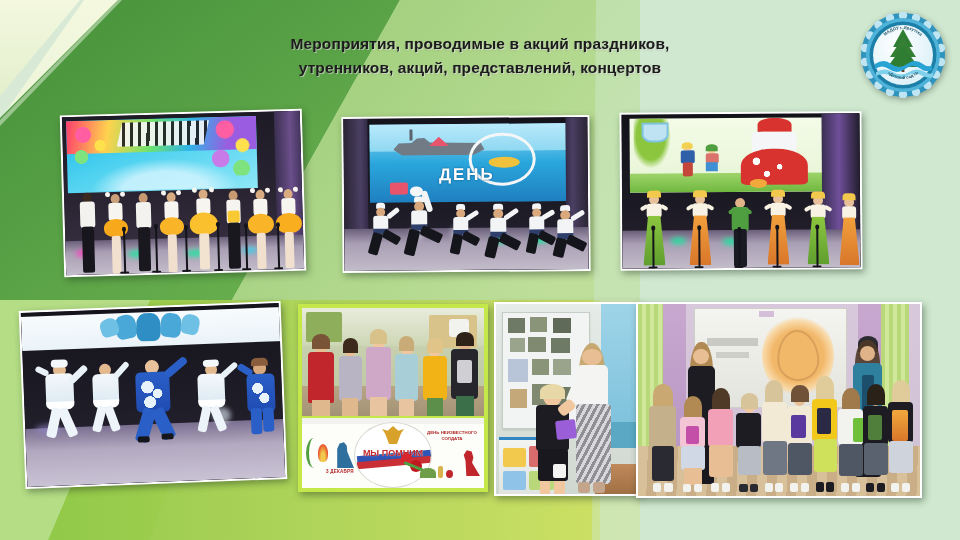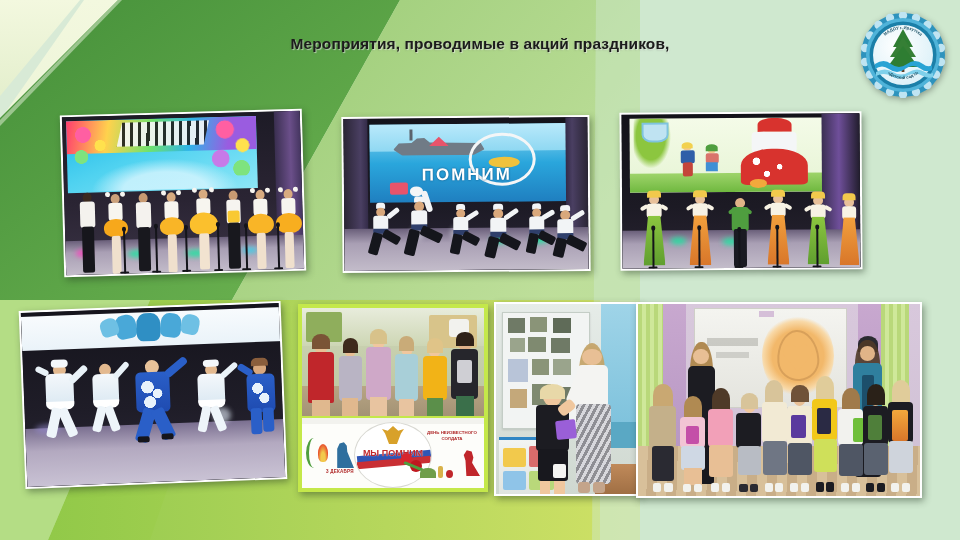--- a/index.html
+++ b/index.html
@@ -121,20 +121,21 @@
     <polygon points="0,300 232,300 150,540 0,540" fill="#b9e08f" opacity=".75"></polygon>
     <polygon points="150,300 640,300 640,540 48,540" fill="url(#gLime)" opacity=".9"></polygon>
     <polygon points="0,300 150,300 48,540 0,540" fill="#a9d96f" opacity=".55"></polygon>
     <polygon points="600,300 640,300 640,540 600,540" fill="#cfe8cf" opacity=".5"></polygon>
     <polygon points="596,0 640,0 640,540 592,540" fill="#cfe8cf" opacity=".45"></polygon>
   </svg>
 </div>
 
 <div class="title">
   <span>Мероприятия, проводимые в акций праздников,</span>
+  <span>утренников, акций, представлений, концертов</span>
 </div>
 
 <div class="logo">
   <svg viewBox="0 0 86 86" xmlns="http://www.w3.org/2000/svg">
     <defs>
       <radialGradient id="lgBg" cx="0.4" cy="0.35" r="0.8">
         <stop offset="0" stop-color="#ffffff"></stop>
         <stop offset="1" stop-color="#d6eef7"></stop>
       </radialGradient>
     </defs>
@@ -270,21 +271,21 @@
 <div class="photo" style="left:342px; top:116px; width:248px; height:156px; transform:rotate(-0.5deg);">
   <div class="inner">
     <div class="stage-bg" style="background:linear-gradient(#14131b,#1d1b26 60%,#2c2738)"></div>
     <div class="screen" style="left:26px; top:6px; width:198px; height:78px; background:linear-gradient(#8fd8f2,#2aa6dc 50%,#1f7fc0)">
       <div style="position:absolute;left:0;top:0;width:100%;height:34%;background:linear-gradient(#b9e9fb,#8fd8f2)"></div>
       <div style="position:absolute;left:12%;top:14%;width:46%;height:26%;background:#707b86;clip-path:polygon(0% 70%,6% 40%,20% 38%,26% 16%,34% 14%,40% 36%,96% 40%,100% 72%,88% 100%,10% 100%)"></div>
       <div style="position:absolute;left:20%;top:6%;width:3px;height:14%;background:#5a636d"></div>
       <div style="position:absolute;right:16%;top:12%;width:34%;height:68%;border:3px solid #f4f6f7;border-radius:50%"></div>
       <div style="position:absolute;right:24%;top:42%;width:16%;height:14%;background:#f0c23c;border-radius:50%"></div>
       <div style="position:absolute;left:30%;top:16%;width:10%;height:12%;background:#e8546b;clip-path:polygon(50% 0,100% 100%,0 100%)"></div>
-      <div style="position:absolute;left:18%;bottom:14%;width:62%;height:34%;color:#fff;font-size:17px;font-weight:bold;letter-spacing:2px;text-align:center;text-shadow:0 0 2px #0a4a78">ПОМНИМ</div>
+      <div style="position:absolute;left:18%;bottom:14%;width:62%;height:34%;color:#fff;font-size:17px;font-weight:bold;letter-spacing:2px;text-align:center;text-shadow:0 0 2px #0a4a78">ДЕНЬ</div>
       <div style="position:absolute;left:10%;bottom:10%;width:9%;height:16%;background:#e8546b;border-radius:2px"></div>
       <div style="position:absolute;left:20%;bottom:8%;width:7%;height:12%;background:#f4f6f7;border-radius:50%"></div>
     </div>
     <div class="curtain" style="left:0; width:24px; background:linear-gradient(90deg,#2a2535,#4a3f62 70%,#332b48)"></div>
     <div class="curtain" style="right:0; width:22px; background:linear-gradient(270deg,#2a2535,#4a3f62 70%,#332b48)"></div>
     <div class="floor" style="height:42px"></div>
     <div class="spot" style="left:66px;bottom:30px;width:14px;height:14px;background:#e9eef2;opacity:.45"></div>
     <div class="spot" style="left:106px;bottom:30px;width:14px;height:14px;background:#e9eef2;opacity:.45"></div>
     <div class="spot" style="left:146px;bottom:26px;width:18px;height:8px;background:#18e8a0"></div>
     <div class="spot" style="left:186px;bottom:26px;width:18px;height:8px;background:#18e8a0"></div>

